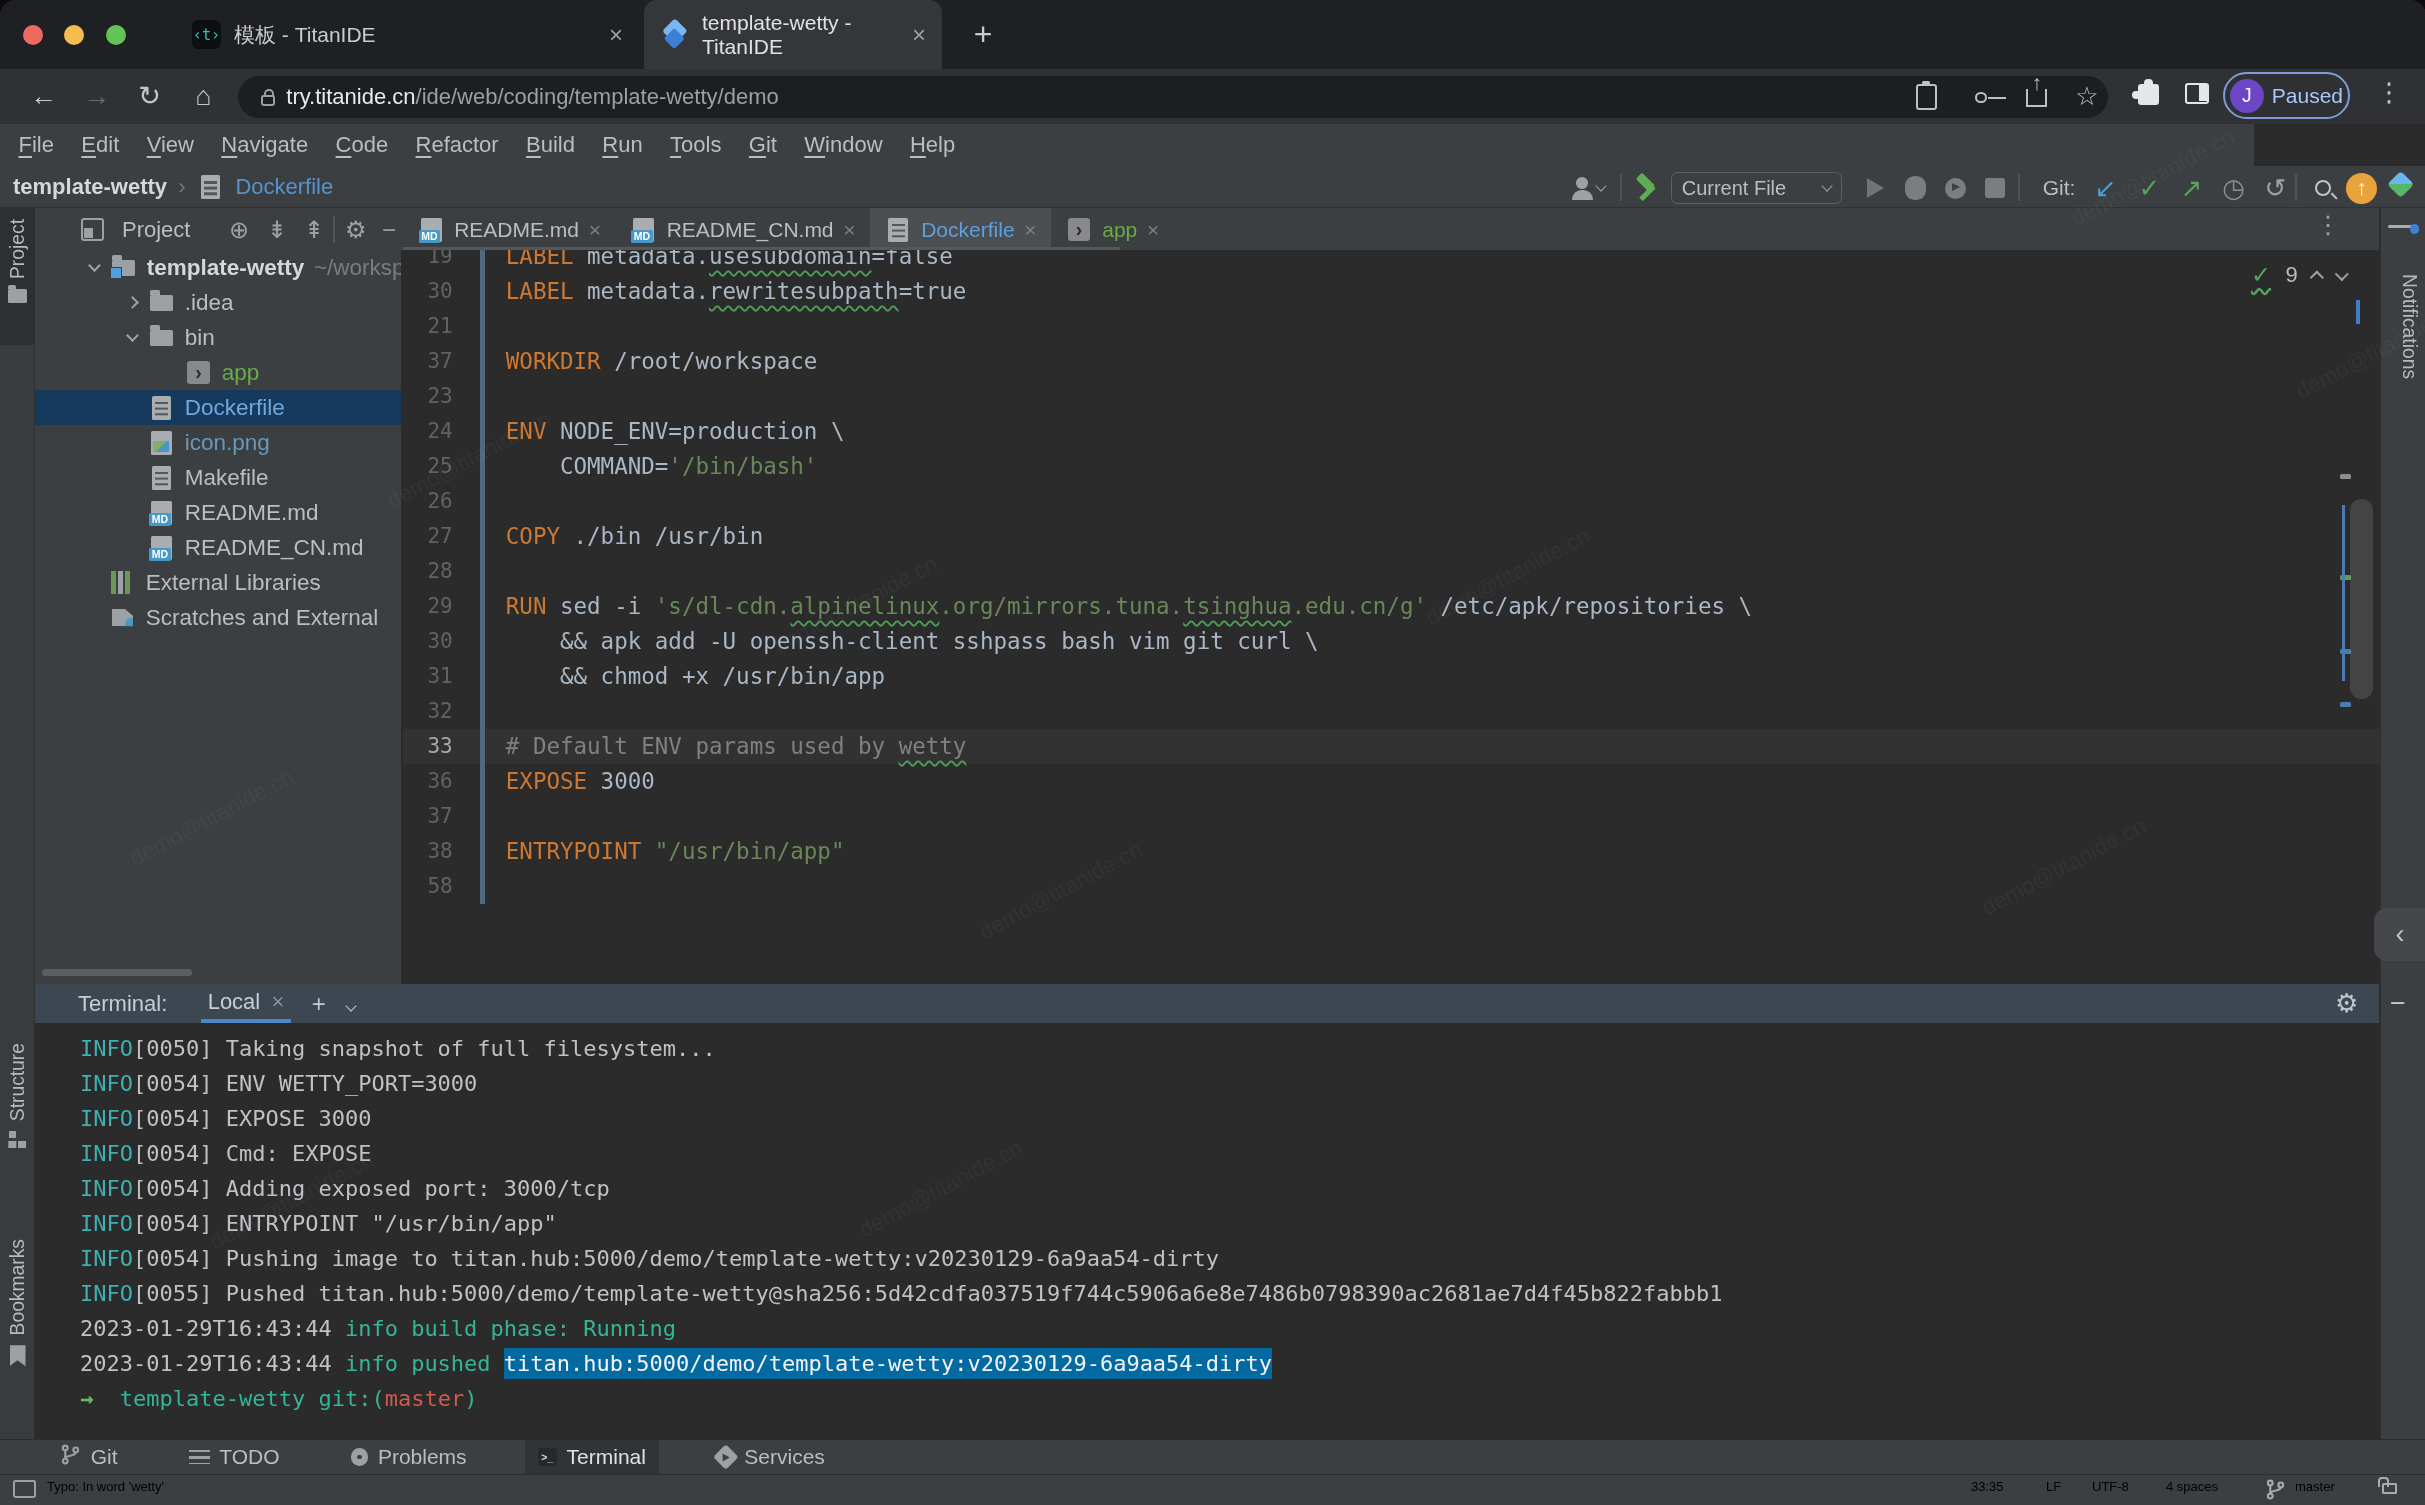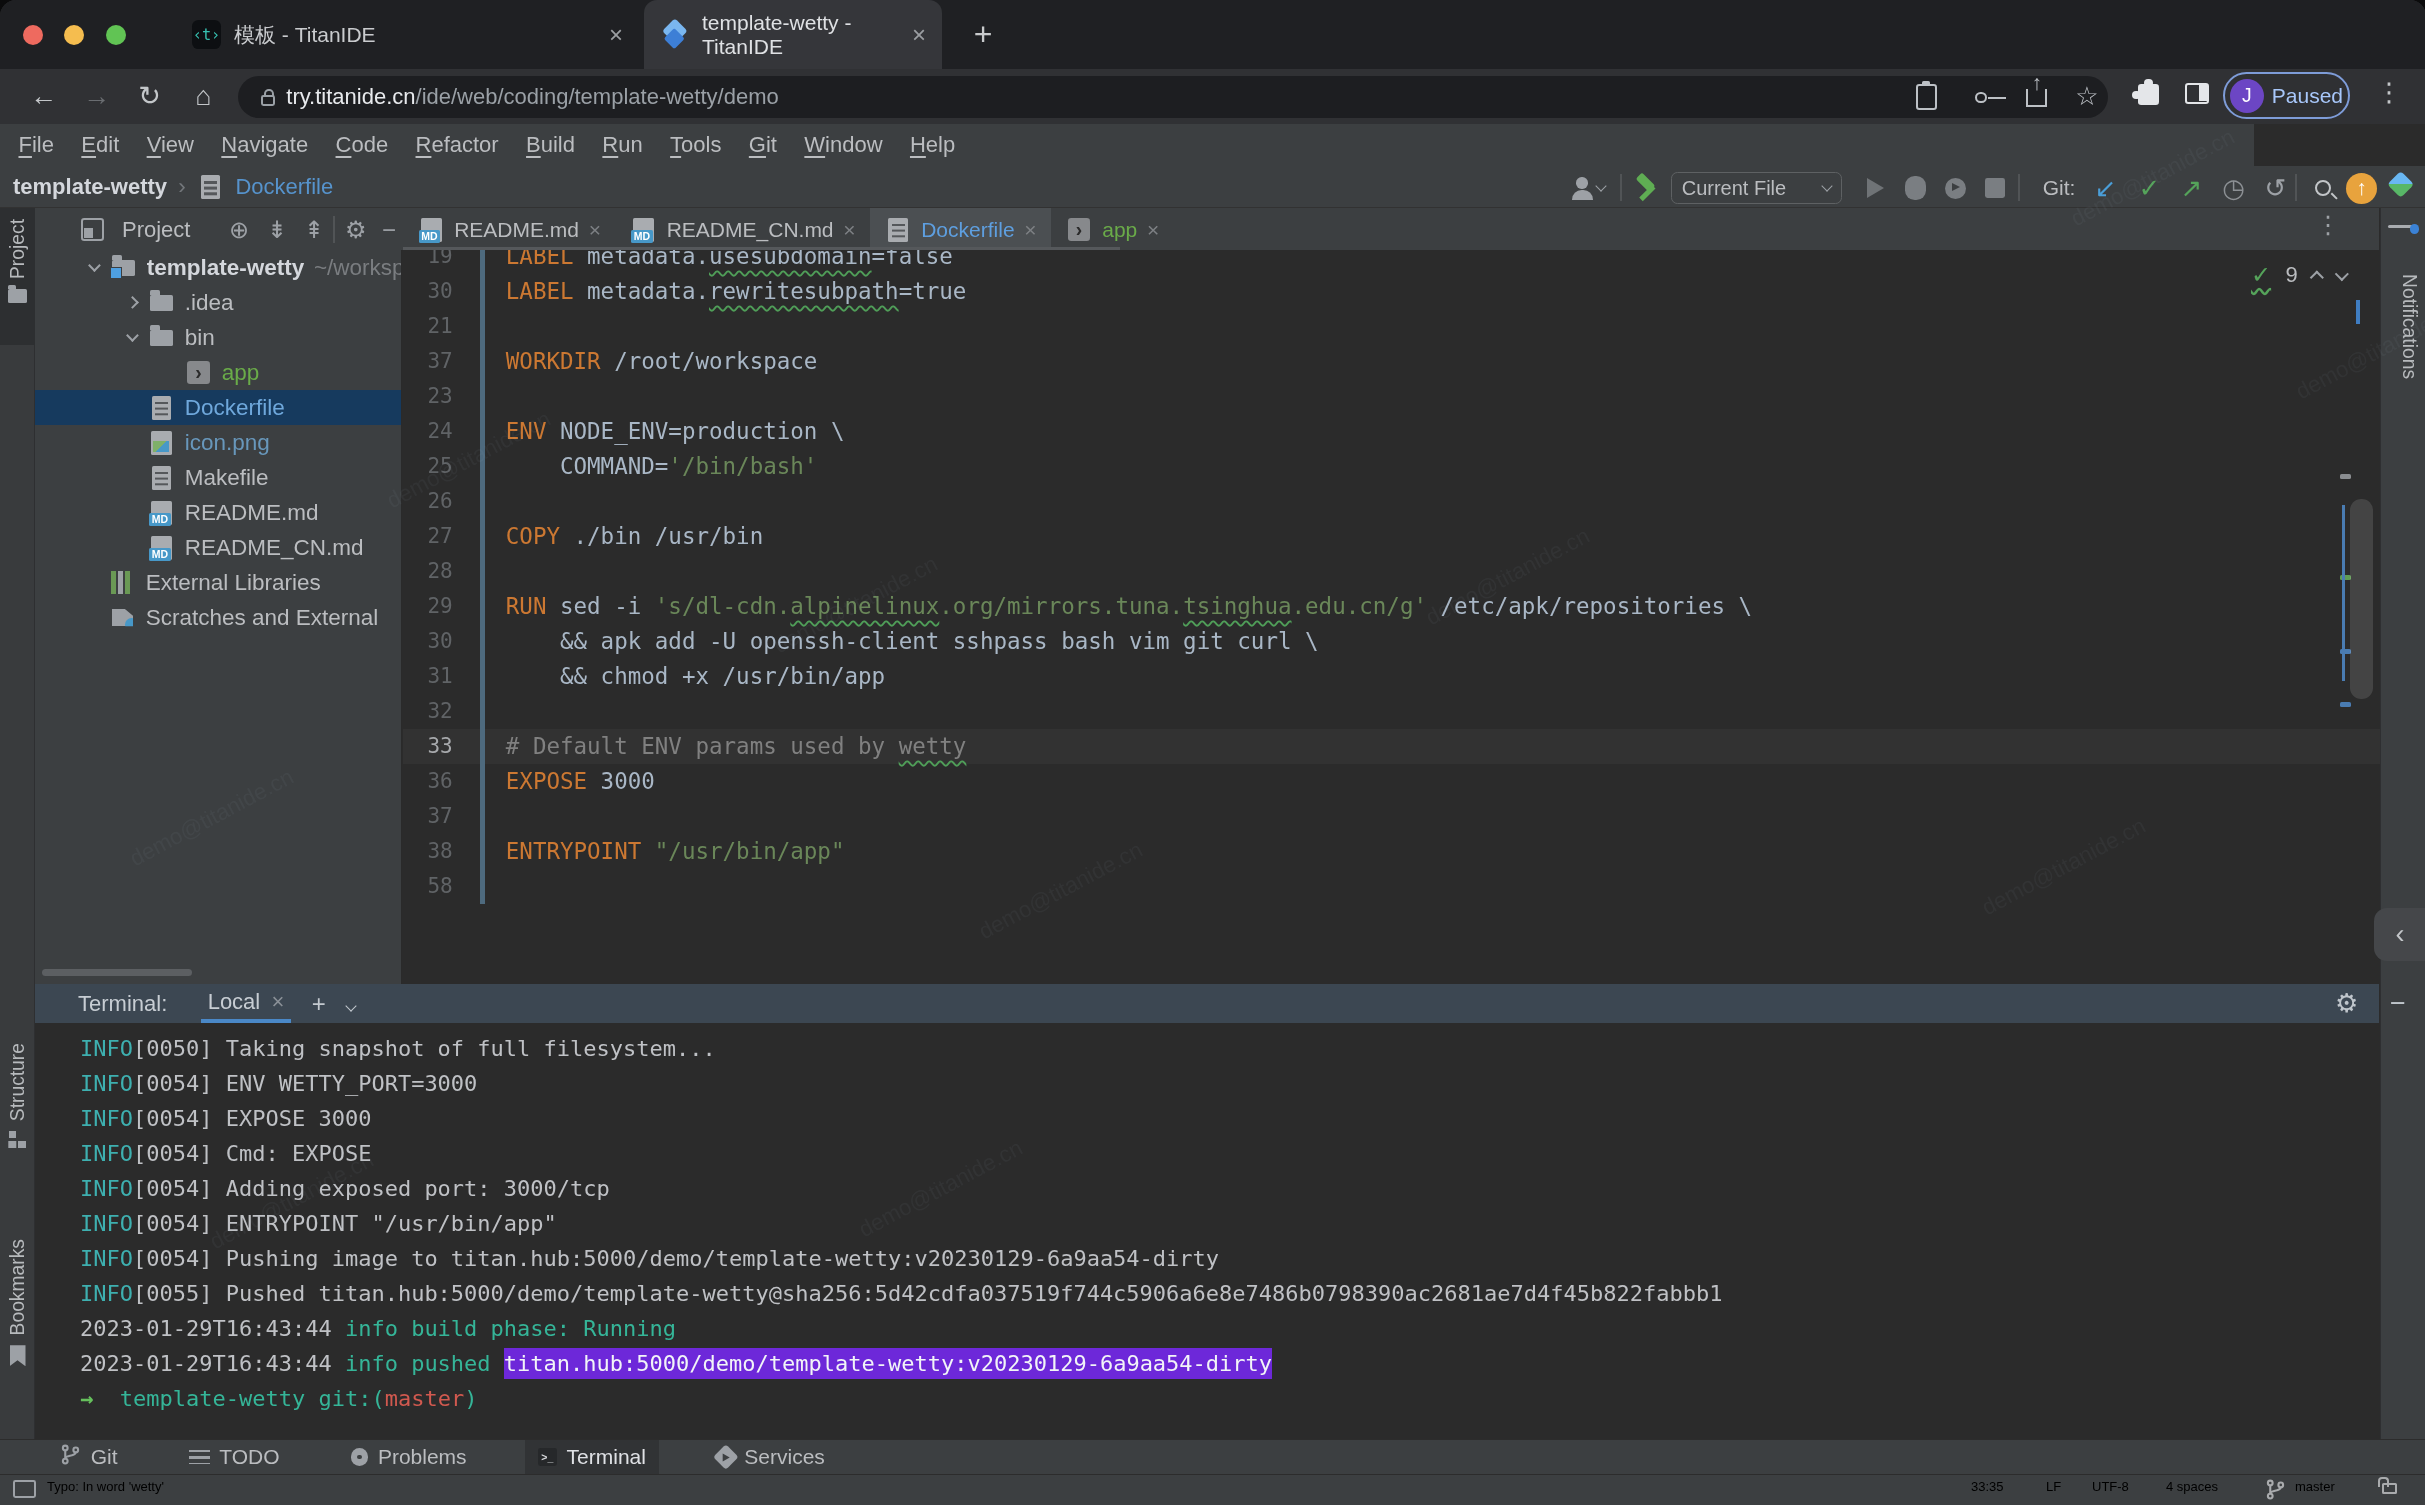--- a/index.html
+++ b/index.html
@@ -163,21 +163,21 @@
   
   #termhdr{left:35px;top:984px;width:2344px;height:39px;background:#3c4752;display:flex;align-items:center;color:#c7cdd3;font-size:22px;}
   #termtab{margin-left:34px;display:flex;align-items:center;gap:11.3px;height:39px;border-bottom:4.8px solid #4a88c7;padding:0 6.4px;}
   #termtab .x{color:#8a9097;}
   .thic{color:#c3c9cf;font-size:24px;margin-left:21px;}
   #termgear{position:absolute;left:2300px;font-size:26px;color:#bfc5cb;}
   #termmin{position:absolute;left:2355px;font-size:27px;color:#bfc5cb;}
   #termbody{left:35px;top:1023px;width:2344px;height:416px;background:#2b2b2b;overflow:hidden;padding:8px 0 0 45px;font-size:22px;}
   .tl{height:35px;display:flex;align-items:center;white-space:pre;}
   .tt-info{color:#3eb0b0;} .tt-pl{color:#bfc1c5;} .tt-teal{color:#35b598;}
-  .tt-sel{background:#6d28d9;color:#f2f4f8;padding:3.2px 0;} .tt-green{color:#66c05c;font-weight:bold;} .tt-red{color:#d1594f;}
+  .tt-sel{background:#0369a1;color:#f2f4f8;padding:3.2px 0;} .tt-green{color:#66c05c;font-weight:bold;} .tt-red{color:#d1594f;}
 
   
   #twbar{left:0;top:1439px;width:2426px;height:35px;background:#3c3f41;border-top:0.8px solid #2c2c2c;display:flex;align-items:center;padding-left:47px;gap:45px;}
   .twitem{display:flex;align-items:center;gap:9.7px;color:#bbbdc0;font-size:21px;height:35px;padding:0 13px;}
   .twitem.active{background:#313335;color:#dfe1e5;}
   .i-branch{width:21px;height:21px;}
   .i-todo{width:21px;height:14.5px;background:repeating-linear-gradient(to bottom,#9da1a6 0 2.4px,transparent 2.4px 6.4px);}
   .i-problems{width:17.7px;height:17.7px;border-radius:50%;background:#9da1a6;position:relative;}
   .i-problems::after{content:"";position:absolute;left:6.4px;top:6.4px;width:4.8px;height:4.8px;background:#3c3f41;border-radius:50%;}
   .i-term{width:19.3px;height:17.7px;background:#26282a;border-radius:2.4px;color:#d8dadd;font-size:10.5px;font-weight:bold;display:flex;align-items:center;justify-content:center;}

